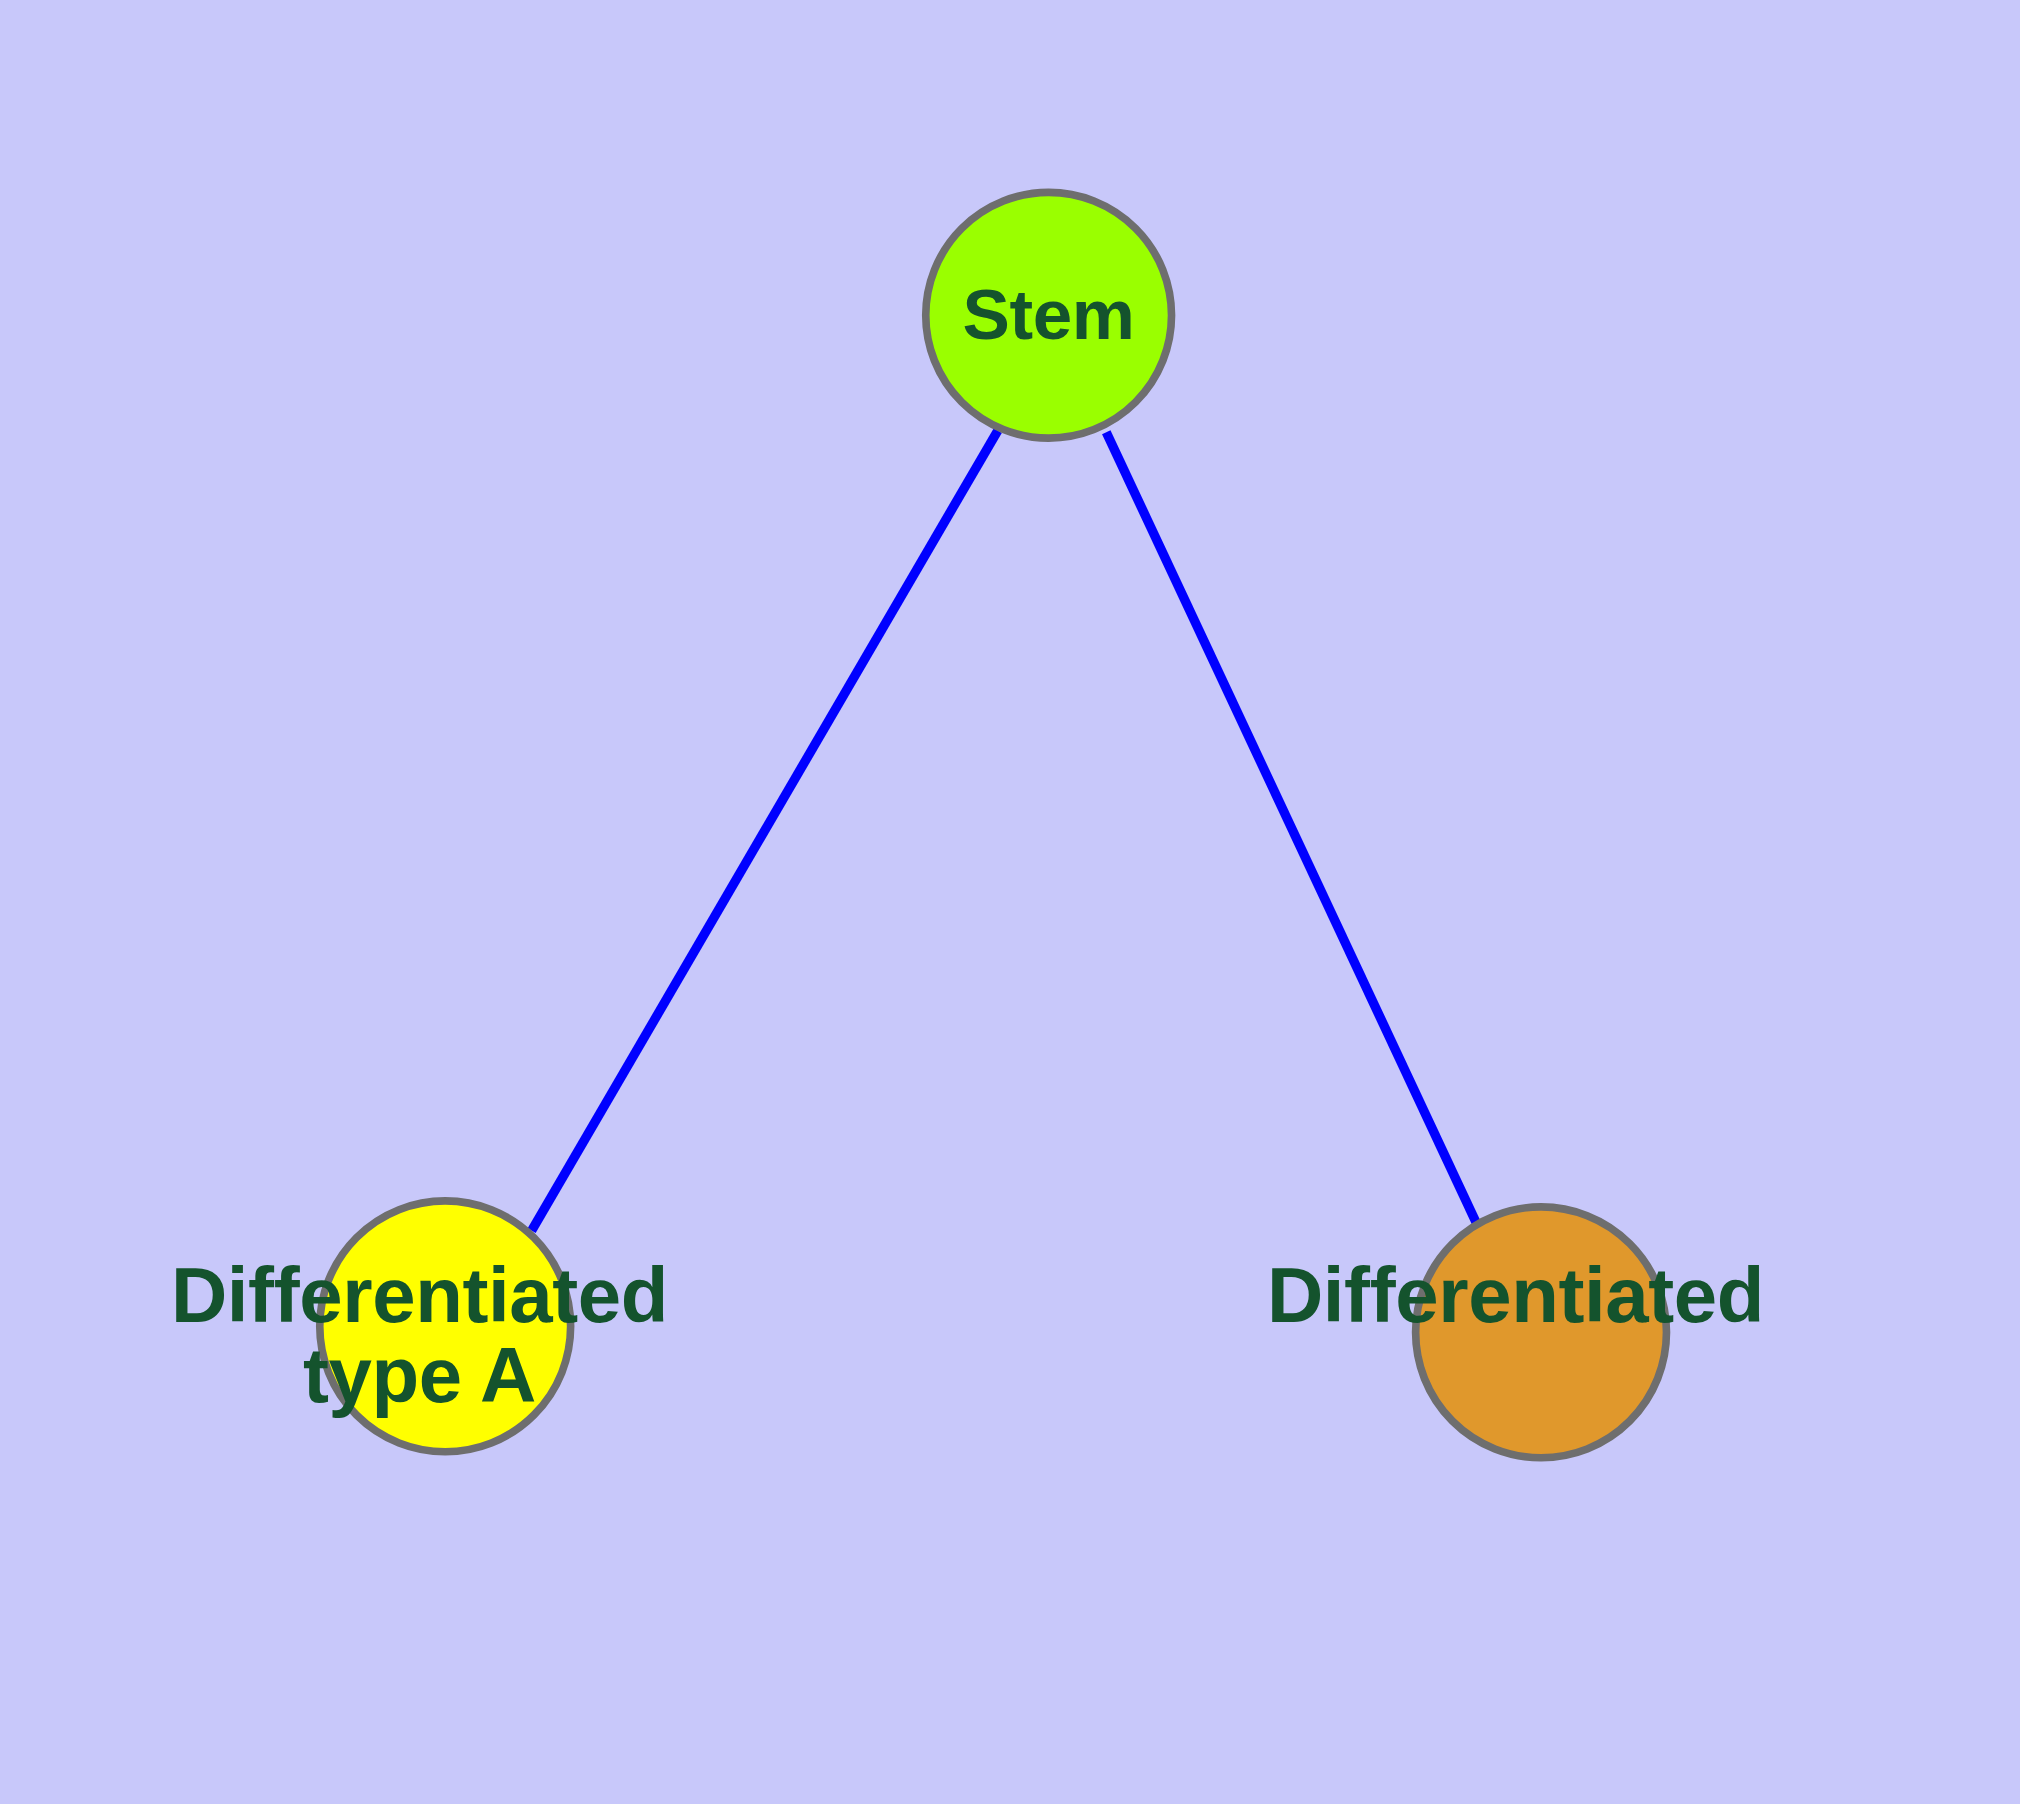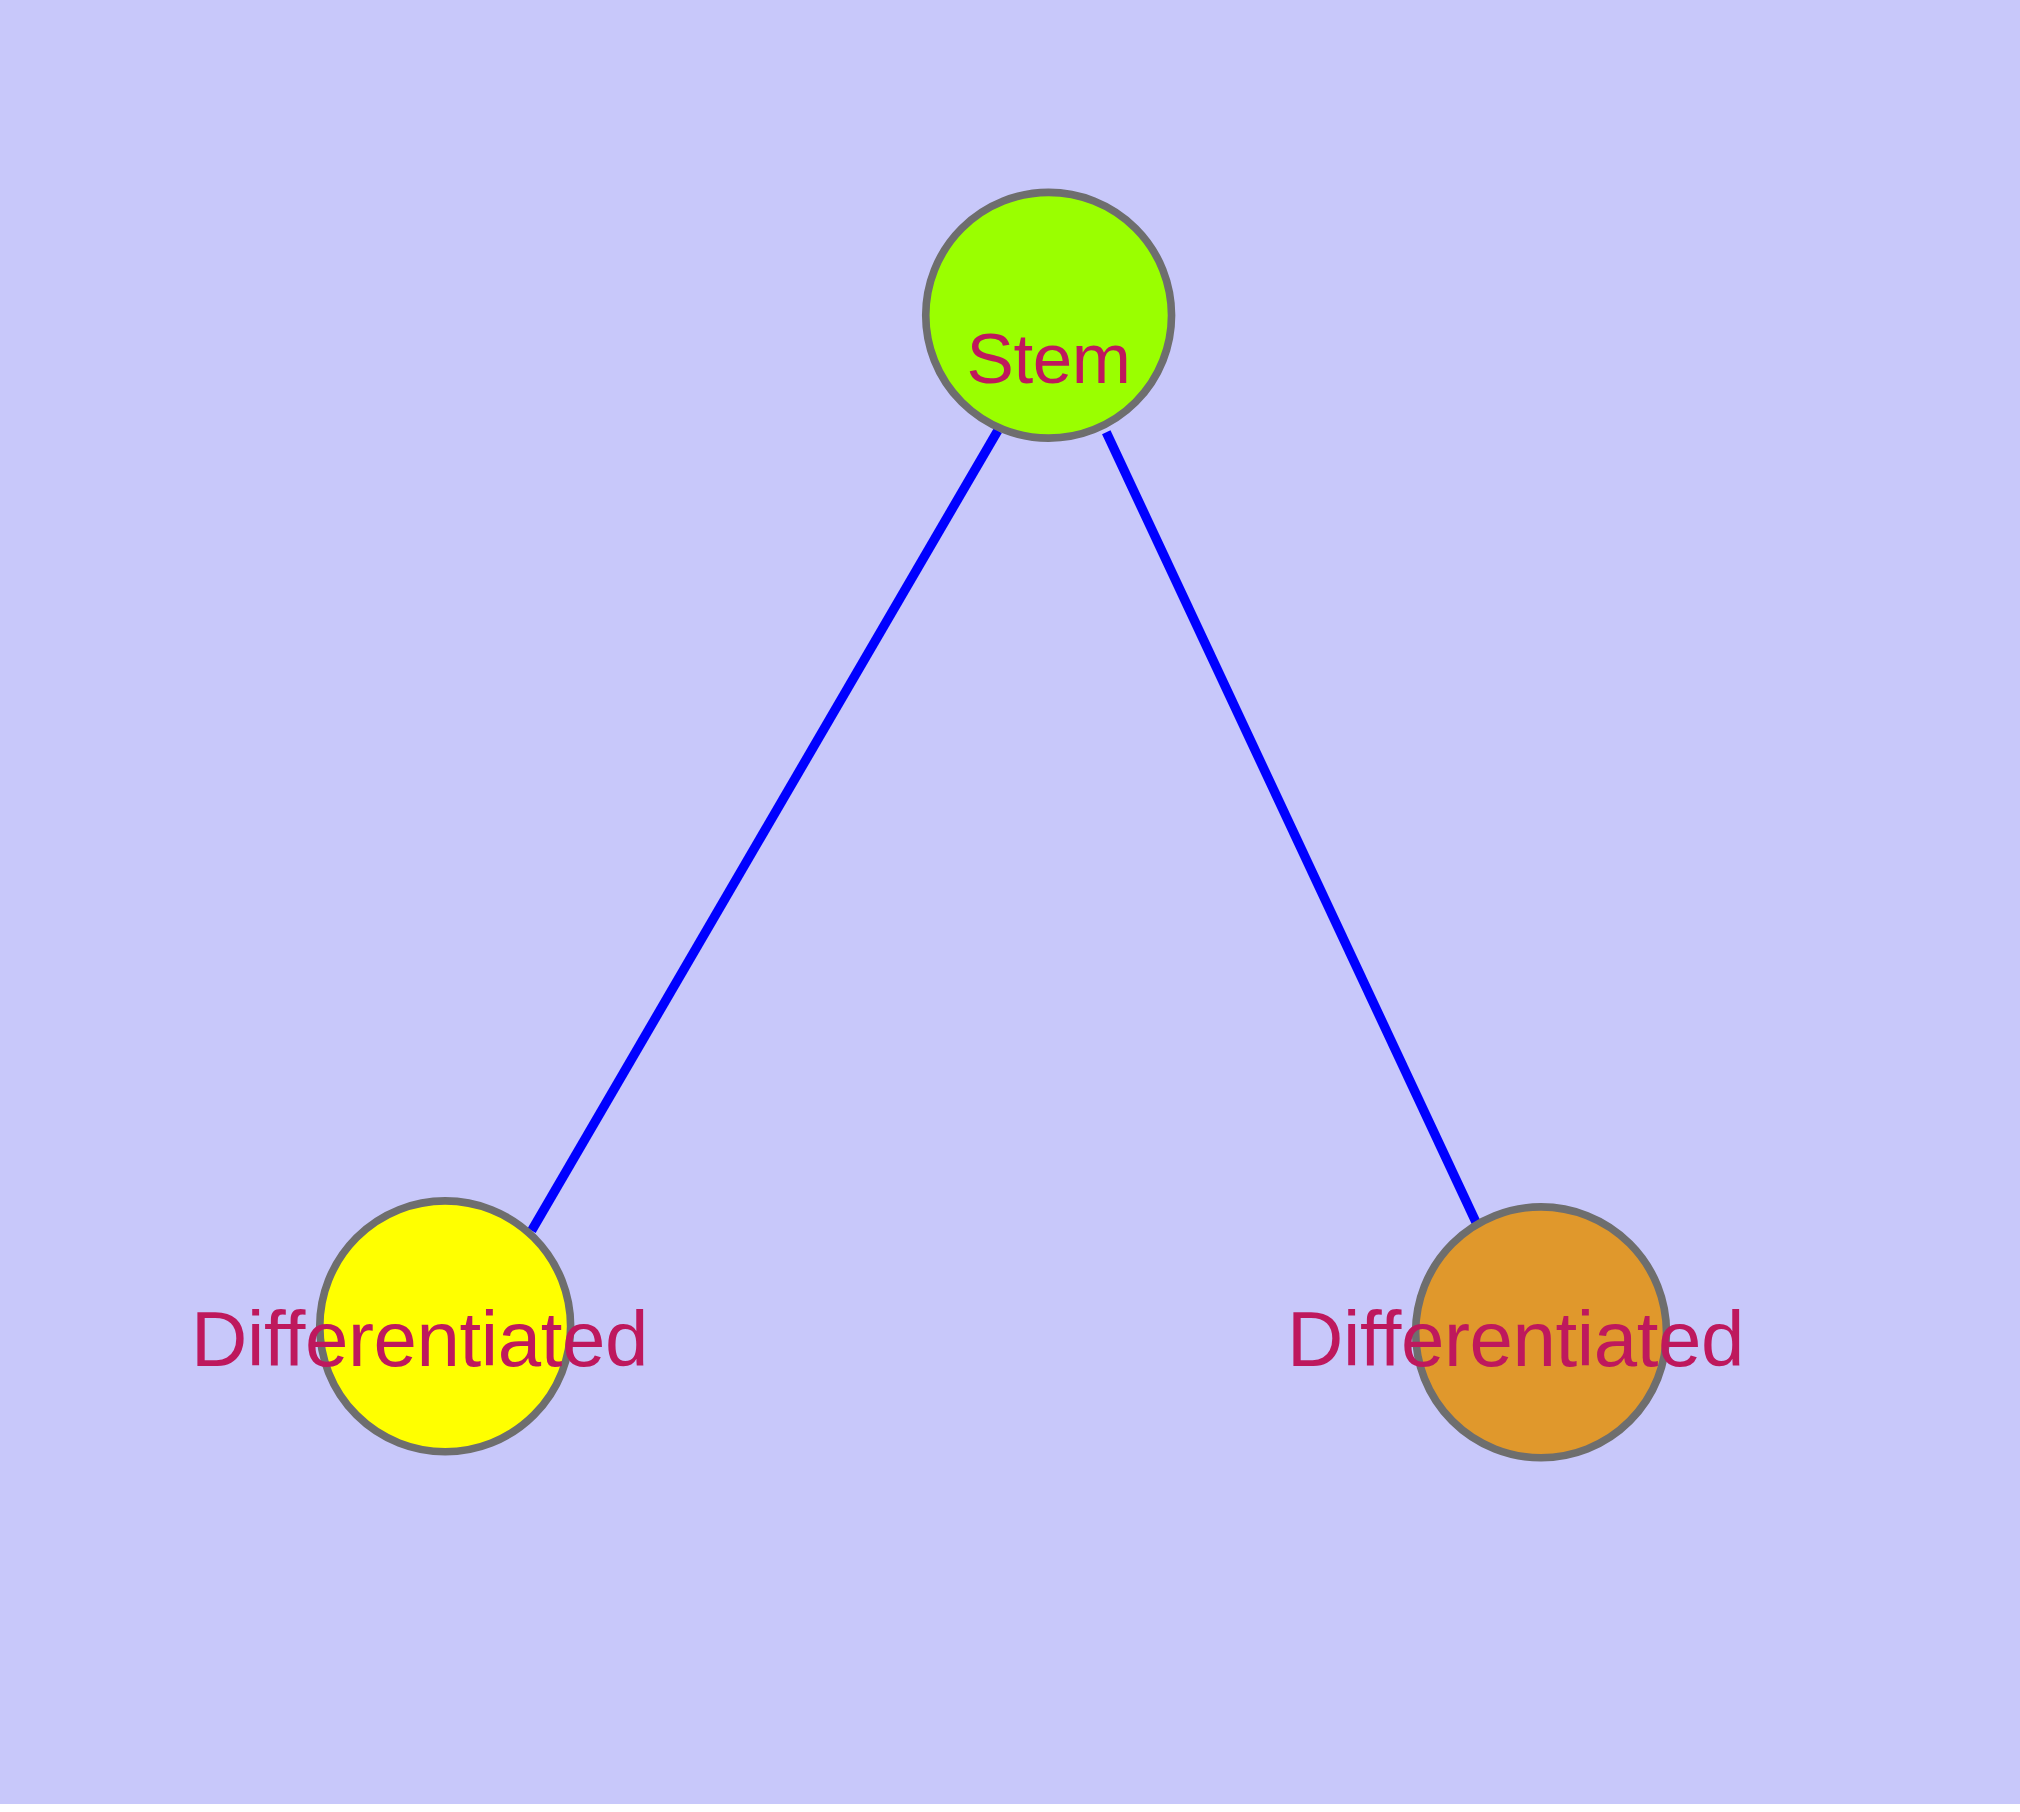--- a/index.html
+++ b/index.html
@@ -26,27 +26,26 @@
   #graph-svg {
     position: absolute;
     left: 0;
     top: 0;
     width: 2021px;
     height: 1812px;
   }
   .node-label {
     position: absolute;
     text-align: center;
-    font-weight: normal;
-    color: #be185d;
+    font-weight: bold;
+    color: #14532d;
     line-height: 1.03;
     white-space: pre;
     letter-spacing: -0.4px;
     pointer-events: none;
-    margin-top: 44px;
   }
   #label-stem {
     font-size: 71px;
     left: 794px;
     top: 278px;
     width: 509px;
   }
   #label-a {
     font-size: 78px;
     left: 165px;
@@ -74,18 +73,18 @@
     </g>
     <g>
       <circle cx="1237" cy="372" r="145" fill="#9aff00" stroke="#6e6e6e" stroke-width="9"></circle>
       <circle cx="525" cy="1565" r="148" fill="#ffff00" stroke="#6e6e6e" stroke-width="9"></circle>
       <circle cx="1818" cy="1572" r="148" fill="#e0982c" stroke="#6e6e6e" stroke-width="9"></circle>
     </g>
   </svg>
 
   <div class="node-label" id="label-stem"><span>Stem</span></div>
 
-  <div class="node-label" id="label-a"><span>Differentiated</span><br></div>
+  <div class="node-label" id="label-a"><span>Differentiated</span><br><span>type A</span></div>
 
   <div class="node-label" id="label-b"><span>Differentiated</span><br></div>
 
 </div>
 
 
 </body></html>

